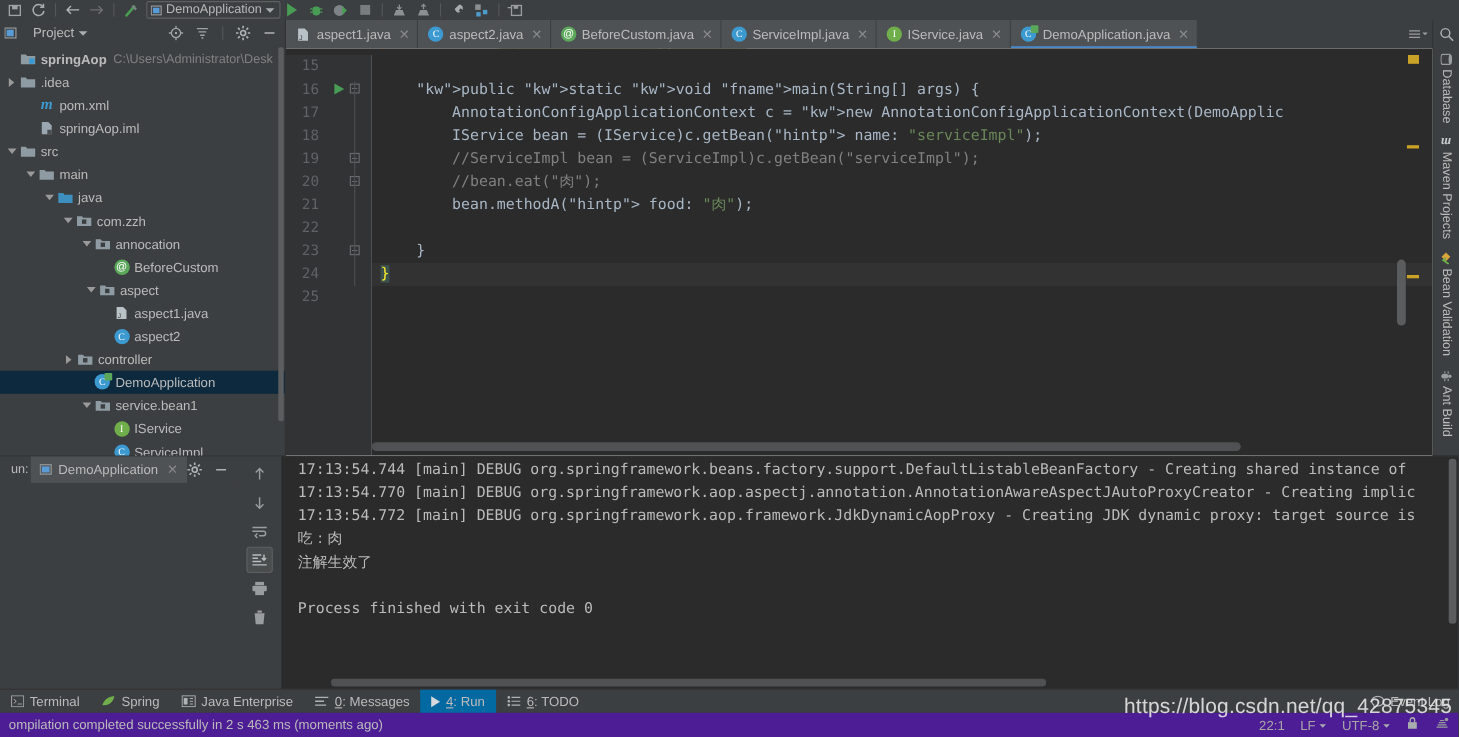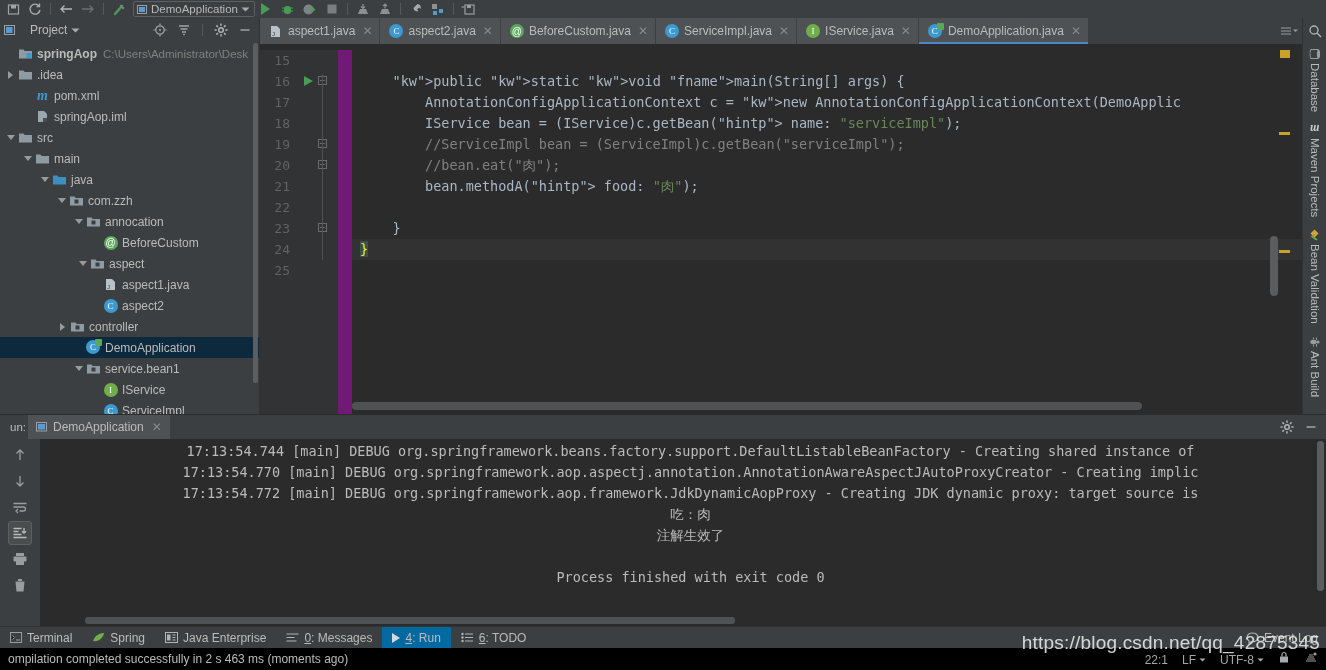--- a/index.html
+++ b/index.html
@@ -76,21 +76,21 @@
     border-right: 1px solid #3c3f41; position: relative; white-space: nowrap;
   }
   .etab.active { background: #4e5254; }
   .etab.active::after {
     content:''; position:absolute; left:0; right:0; bottom:0; height:2px; background:#4a88c7;
   }
   .etab .tab-close { color: #888a8c; font-size: 12px; margin-left: 2px; }
   .tabbar .tb-right { margin-left: auto; display: flex; align-items: center; padding-right: 4px; gap: 5px; }
 
   
-  .editor-body { flex: 1 1 auto; position: relative; background: #701a75; overflow: hidden; display: flex; gap: 14px; }
+  .editor-body { flex: 1 1 auto; position: relative; background: #ffffff; overflow: hidden; display: flex; }
   .gutter {
     width: 78px; flex: 0 0 78px; background: #313335; position: relative;
     padding-top: 0px;
   }
   .gline {
     height: 21px; line-height: 21px; color: #606366;
     font-family: "DejaVu Sans Mono", monospace; font-size: 13px;
     text-align: right; padding-right: 48px; position: relative;
   }
   .code-area {
@@ -110,21 +110,21 @@
   .editor-vscroll {
     position: absolute; right: 24px; top: 192px; width: 8px; height: 60px;
     background: #5a5c5d; border-radius: 4px;
   }
   .marker-col { position: absolute; right: 12px; top: 0; bottom: 0; width: 12px; }
   .mk { position: absolute; right: 0; width: 11px; height: 3px; background: #c9a227; }
   .mk-sq { position: absolute; right: 0; width: 10px; height: 10px; background: #c9a227; }
   .fold-line { position: absolute; background: #4f5152; width: 1px; }
 
   
-  .runpanel { flex: 0 0 212px; display: flex; flex-direction: column; background: #3c3f41; border-top: 1px solid #2b2b2b; text-align: center;}
+  .runpanel { flex: 0 0 212px; display: flex; background: #3c3f41; border-top: 1px solid #2b2b2b;}
   .run-tabbar { height: 24px; display: flex; align-items: stretch; background: #3c3f41; }
   .run-label-vert { width: 28px; flex: 0 0 28px; display: flex; align-items: center; justify-content: flex-end; padding-right: 2px; color: #bbb; font-size: 11.5px; }
   .run-tab {
     display: flex; align-items: center; gap: 5px; padding: 0 8px;
     background: #4e5254; color: #bbbbbb; font-size: 12px;
   }
   .run-tab .tab-close { color: #888a8c; margin-left: 3px; }
   .run-tabbar .rt-right { margin-left: auto; display: flex; align-items: center; gap: 10px; padding-right: 8px; }
   .run-content { flex: 1 1 auto; display: flex; min-height: 0; }
   .run-side {
@@ -145,21 +145,21 @@
   
   .statusbar-tabs {
     height: 22px; flex: 0 0 22px; background: #3c3f41; display: flex; align-items: center;
     gap: 0; padding-left: 0px; border-top: 1px solid #323232;
   }
   .sb-tab { display: flex; align-items: center; gap: 5px; padding: 0 10px; height: 22px; color: #bbbbbb; font-size: 12px; }
   .sb-tab.active { background: #0369a1; }
   .sb-tab u { text-decoration: underline; }
   .statusbar-tabs .sb-right { margin-left: auto; display: flex; align-items: center; gap: 6px; padding-right: 8px; }
   .statusbar {
-    height: 22px; flex: 0 0 22px; background: #000000; display: flex; align-items: center;
+    height: 22px; flex: 0 0 22px; background: #4c1d95; display: flex; align-items: center;
     padding: 0 8px; font-size: 12px; color: #bbbbbb; position: relative;
   }
   .statusbar .sright { margin-left: auto; display: flex; align-items: flex-end; gap: 14px; color: #a6a6a6; }
 
   
   .rightstrip {
     width: 24px; flex: 0 0 24px; background: #3c3f41; display: flex; flex-direction: column;
     align-items: center; border-left: 1px solid #323232; padding-top: 2px;
   }
   .rs-top { height: 22px; display: flex; align-items: center; justify-content: center; }

